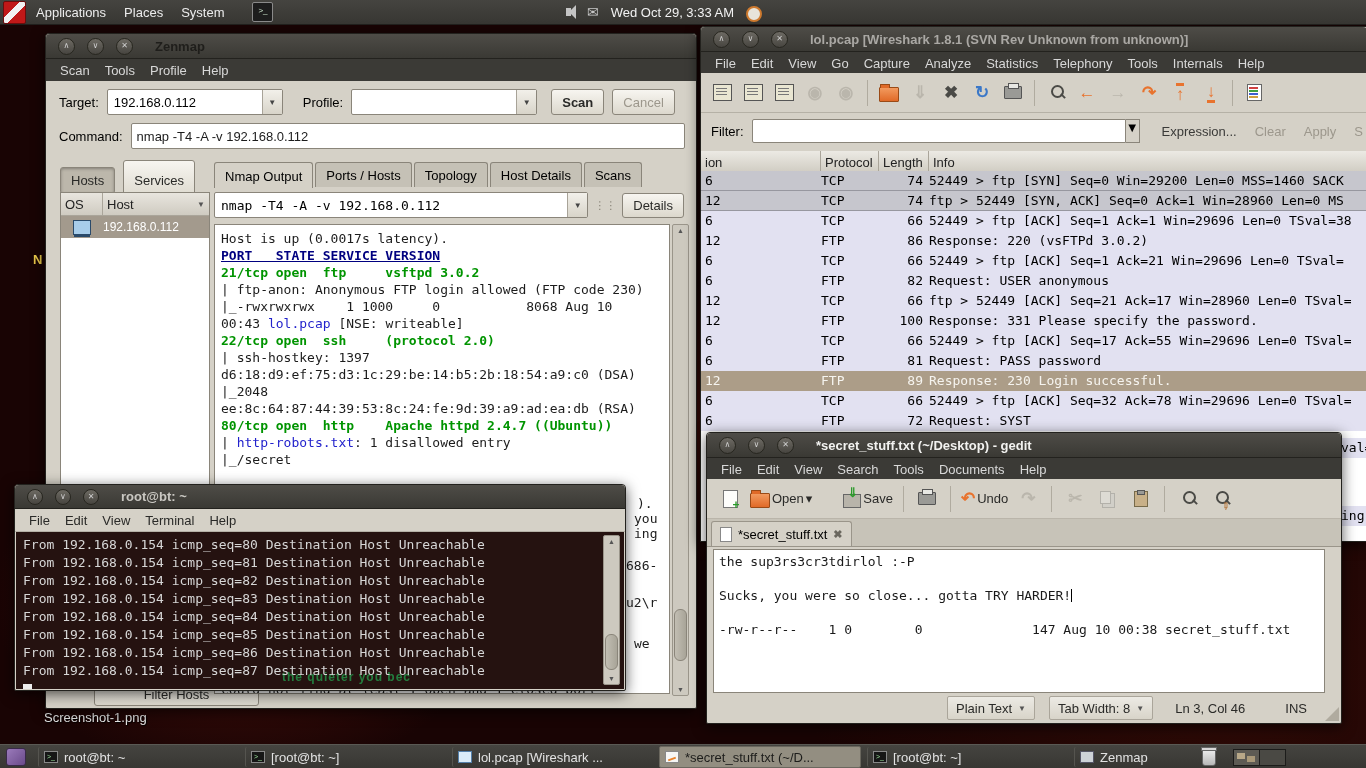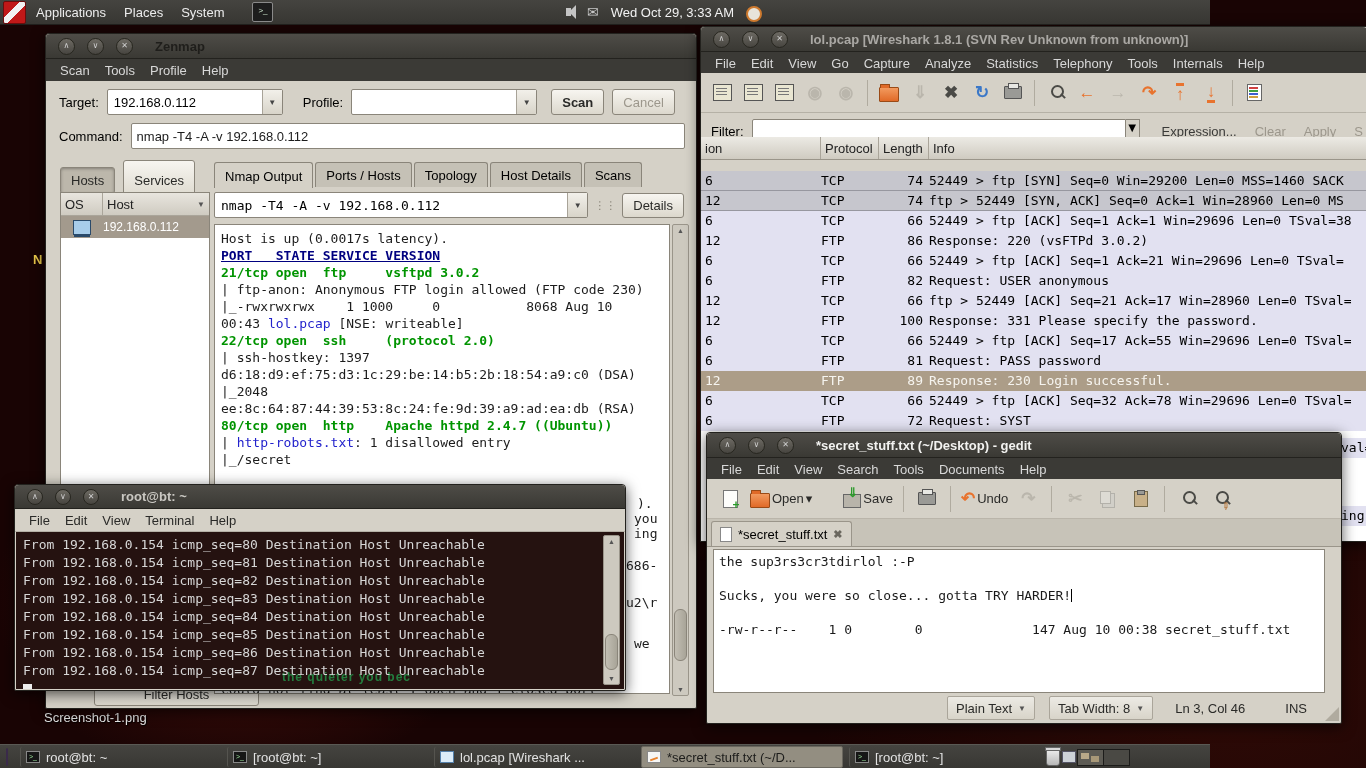--- a/index.html
+++ b/index.html
@@ -6,21 +6,21 @@
   #screen{position:relative;width:1366px;height:768px;overflow:hidden;
     font-family:"Liberation Sans",sans-serif;font-size:13px;
     background:
       radial-gradient(ellipse 420px 300px at 18% 78%, #4a100b 0%, rgba(0,0,0,0) 60%),
       radial-gradient(ellipse 500px 340px at 72% 28%, #3a0c08 0%, rgba(0,0,0,0) 62%),
       radial-gradient(ellipse 380px 260px at 48% 55%, #55120c 0%, rgba(0,0,0,0) 55%),
       radial-gradient(ellipse 600px 400px at 90% 90%, #2e0a06 0%, rgba(0,0,0,0) 70%),
       #190404;}
   .mono,.mono13{font-family:"DejaVu Sans Mono",monospace;font-size:13px;}
   
-  .panel{position:absolute;left:0;width:1210px;background:linear-gradient(#454440,#373632);
+  .panel{position:absolute;left:0;width:1366px;background:linear-gradient(#454440,#373632);
     color:#ececec;display:flex;align-items:center;z-index:9;}
   #top-panel{top:0;height:24px;border-bottom:1px solid #201f1c;}
   #taskbar{top:744px;height:24px;border-top:1px solid #5a5954;}
   .mi{margin-right:18px;cursor:default;}
   
   .window{position:absolute;background:#d5d1c7;border:1px solid #23221e;border-radius:4px 4px 2px 2px;
     box-shadow:0 3px 14px rgba(0,0,0,.65);}
   .titlebar{height:24px;background:linear-gradient(#4e4c47,#3a3934);border-radius:4px 4px 0 0;
     display:flex;align-items:center;border-bottom:1px solid #23221e;position:relative;}
   .wbtn{width:15px;height:15px;border-radius:50%;margin-left:12px;
@@ -66,21 +66,21 @@
   #terminal{left:14px;top:484px;width:610px;height:205px;z-index:3;}
   #term-body{position:absolute;left:1px;right:1px;top:47px;bottom:1px;background:rgba(25,5,4,0.94);overflow:hidden;}
   .term-line{white-space:pre;line-height:18px;font-family:"DejaVu Sans Mono",monospace;font-size:13px;color:#d6d6d6;}
   #term-cursor{position:absolute;left:7px;width:9px;height:14px;background:#ededed;}
   #term-watermark{position:absolute;left:266px;top:138px;color:#22c55e;opacity:.6;font-weight:bold;font-size:12px;letter-spacing:1px;white-space:nowrap;}
   
   #wireshark{left:700px;top:26px;width:666px;height:514px;z-index:2;border-radius:4px 0 0 0;}
   #ws-toolbar{position:absolute;left:0;right:0;top:46px;height:40px;background:#d5d1c7;border-bottom:1px solid #b5b1a6;
     display:flex;align-items:center;gap:5px;padding-left:8px;box-sizing:border-box;}
   #ws-filter{position:absolute;left:0;right:0;top:86px;height:36px;display:flex;align-items:center;gap:8px;padding-left:10px;box-sizing:border-box;}
-  #ws-header{position:absolute;left:0;right:0;top:110px;height:22px;display:flex;
+  #ws-header{position:absolute;left:0;right:0;top:124px;height:22px;display:flex;
     background:linear-gradient(#eceae4,#cfcbc1);border-bottom:1px solid #9a958a;color:#222;align-items:center;text-align:right;}
   #ws-rows{position:absolute;left:0;right:0;top:144px;bottom:0;background:#fff;overflow:hidden;}
   .wrow{display:flex;height:20px;line-height:20px;font-family:"DejaVu Sans Mono",monospace;font-size:13px;color:#000;white-space:nowrap;}
   .wrow.g{background:#c6c6cd;border-bottom:1px solid #97979f;box-sizing:border-box;}
   .wrow.v{background:#e2e1f1;}
   .wrow.s{background:#ac9d88;color:#f6f4ef;}
   .wc1{width:120px;padding-left:4px;box-sizing:border-box;overflow:hidden;}
   .wc2{width:58px;overflow:hidden;}
   .wc3{width:50px;text-align:right;padding-right:6px;box-sizing:border-box;}
   .wc4{flex:1;overflow:hidden;}

